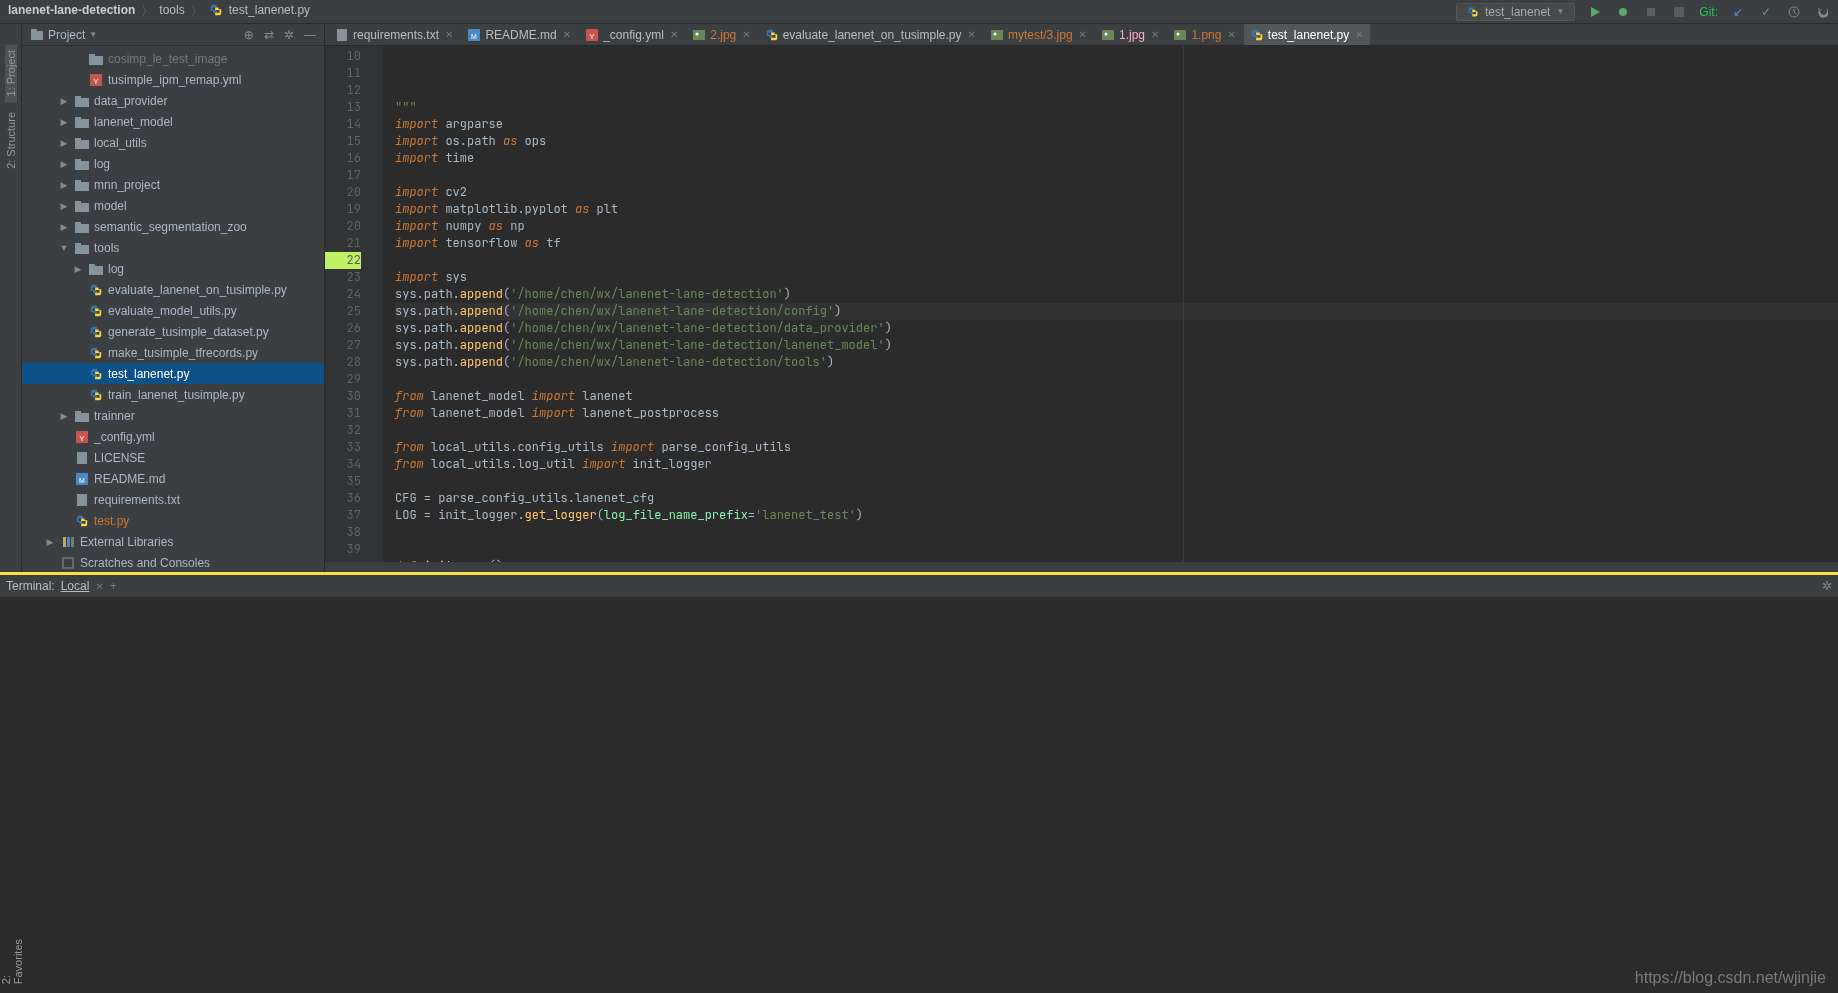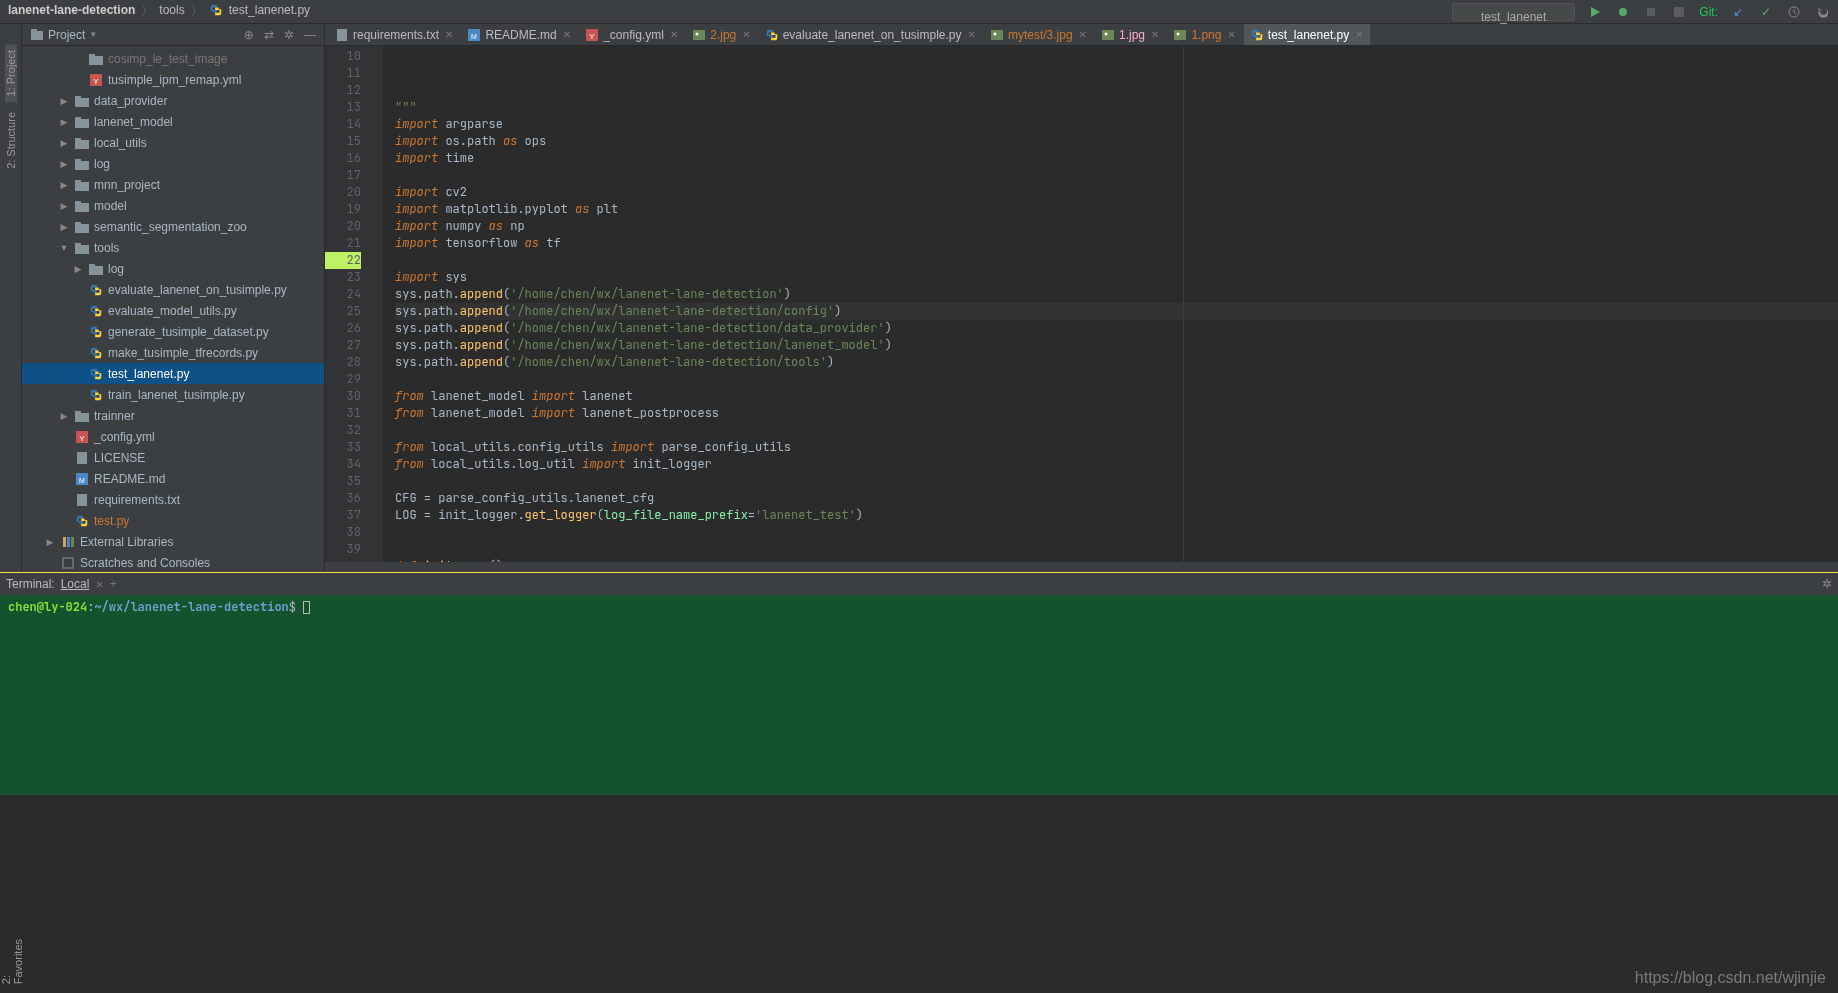--- a/index.html
+++ b/index.html
@@ -3,21 +3,21 @@
 <meta charset="utf-8">
 <style>
 * { margin:0; padding:0; box-sizing:border-box; }
 body { font-family:"Segoe UI","SansSerif",Arial,sans-serif; font-size:12px; background:#2b2b2b; color:#a9b7c6; width:1838px; height:993px; overflow:hidden; position:relative; }
 .top-bar { height:24px; background:#3c3f41; display:flex; align-items:center; padding:0 8px; border-bottom:1px solid #2b2b2b; }
 .breadcrumbs { display:flex; align-items:flex-start; gap:6px; color:#bbbbbb; }
 .breadcrumbs .project { color:#cccccc; font-weight:bold; }
 .breadcrumbs .sep { color:#777; }
 .breadcrumbs .file-icon { width:14px; height:14px; display:inline-block; vertical-align:middle; }
 .top-right { margin-left:auto; display:flex; align-items:center; gap:12px; color:#aaa; }
-.run-config { background:#45494a; border:1px solid #555; height:18px; padding:0 28px; display:flex; align-items:center; gap:6px; border-radius:2px;flex-direction:column; }
+.run-config { background:#45494a; border:1px solid #555; height:18px; padding:0 10px; display:flex; align-items:center; gap:6px; border-radius:2px; }
 .toolbar-btn { width:16px; height:16px; display:flex; align-items:center; justify-content:center; cursor:pointer; }
 .git-label { color:#22c55e; }
 .git-commit { color:#4e8ed6; }
 .main-area { display:flex; height:548px; }
 .left-rail { width:22px; background:#3c3f41; display:flex; flex-direction:column; align-items:center; padding-top:20px; gap:4px; border-right:1px solid #2b2b2b; }
 .rail-text { writing-mode:vertical-rl; transform:rotate(180deg); font-size:11px; color:#999; padding:6px 0; cursor:pointer; }
 .rail-text.active { background:#4e5254; }
 .project-panel { width:303px; background:#3c3f41; display:flex; flex-direction:column; border-right:1px solid #2b2b2b; }
 .project-header { height:22px; display:flex; align-items:center; padding:0 8px; border-bottom:1px solid #2b2b2b; }
 .project-header-title { display:flex; align-items:center; gap:4px; }
@@ -42,21 +42,21 @@
 .code { flex:1; padding:2px 0 2px 12px; font-family:"JetBrains Mono","Consolas",monospace; font-size:12px; line-height:17px; white-space:pre; overflow:hidden; position:relative; }
 .code-line { height:17px; }
 .code-line.hl { background:#323232; }
 .kw { color:#cc7832; font-style:italic; }
 .kw2 { color:#cc7832; }
 .str { color:#6a8759; }
 .fn { color:#ffc66d; }
 .param { color:#86efac; }
 .right-margin { position:absolute; top:0; bottom:0; left:800px; width:1px; background:#3c3c3c; }
 .editor-scroll-x { height:10px; background:#3c3f41; }
-.terminal-panel { border-top:1px solid #fde047; background:#14532d; }
+.terminal-panel { border-top:3px solid #fde047; background:#0c4a6e; }
 .term-tabs { height:22px; background:#3c3f41; display:flex; align-items:center; padding:0 6px; gap:6px; }
 .term-title { color:#bbb; }
 .term-tab { text-decoration:underline; color:#bbb; }
 .term-tab-close { color:#777; font-size:10px; }
 .term-plus { color:#777; cursor:pointer; }
 .term-gear { margin-left:auto; color:#888; }
 .term-body { padding:4px 8px; font-family:"JetBrains Mono","Consolas",monospace; font-size:12px; line-height:16px; height:200px; }
 .term-prompt-green { color:#8ae234; font-weight:bold; }
 .term-prompt-blue { color:#729fcf; font-weight:bold; }
 .term-cursor { display:inline-block; width:7px; height:13px; border:1px solid #bbb; vertical-align:middle; }
@@ -538,22 +538,19 @@
 </div>
 
 <div class="terminal-panel">
   <div class="term-tabs">
     <span class="term-title">Terminal:</span>
     <span class="term-tab">Local</span>
     <span class="term-tab-close">✕</span>
     <span class="term-plus">+</span>
     <span class="term-gear">✲</span>
   </div>
-  <div class="term-body">
-    <span class="term-prompt-green">chen@ly-024</span><span>:</span><span class="term-prompt-blue">~/wx/lanenet-lane-detection</span><span>$</span> <span class="term-cursor"></span>
-  </div>
 </div>
 
 <div class="left-vert-favorites">
   <div class="rail-text" style="position:absolute;left:0">2: Favorites</div>
 </div>
 
 <div class="watermark">https://blog.csdn.net/wjinjie</div>
 
 </body></html>

